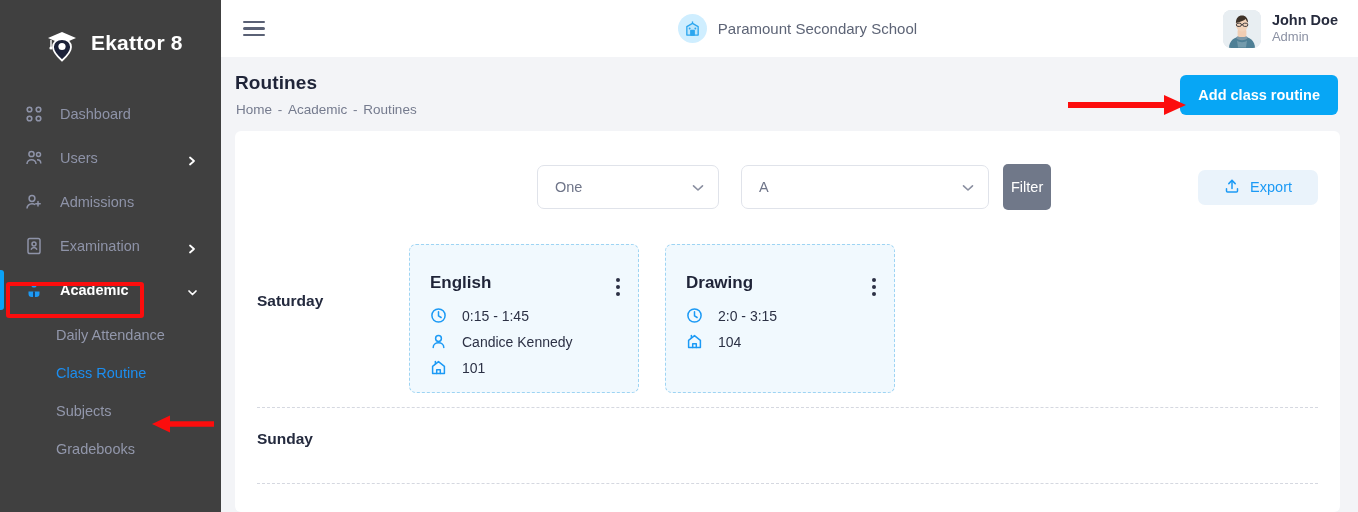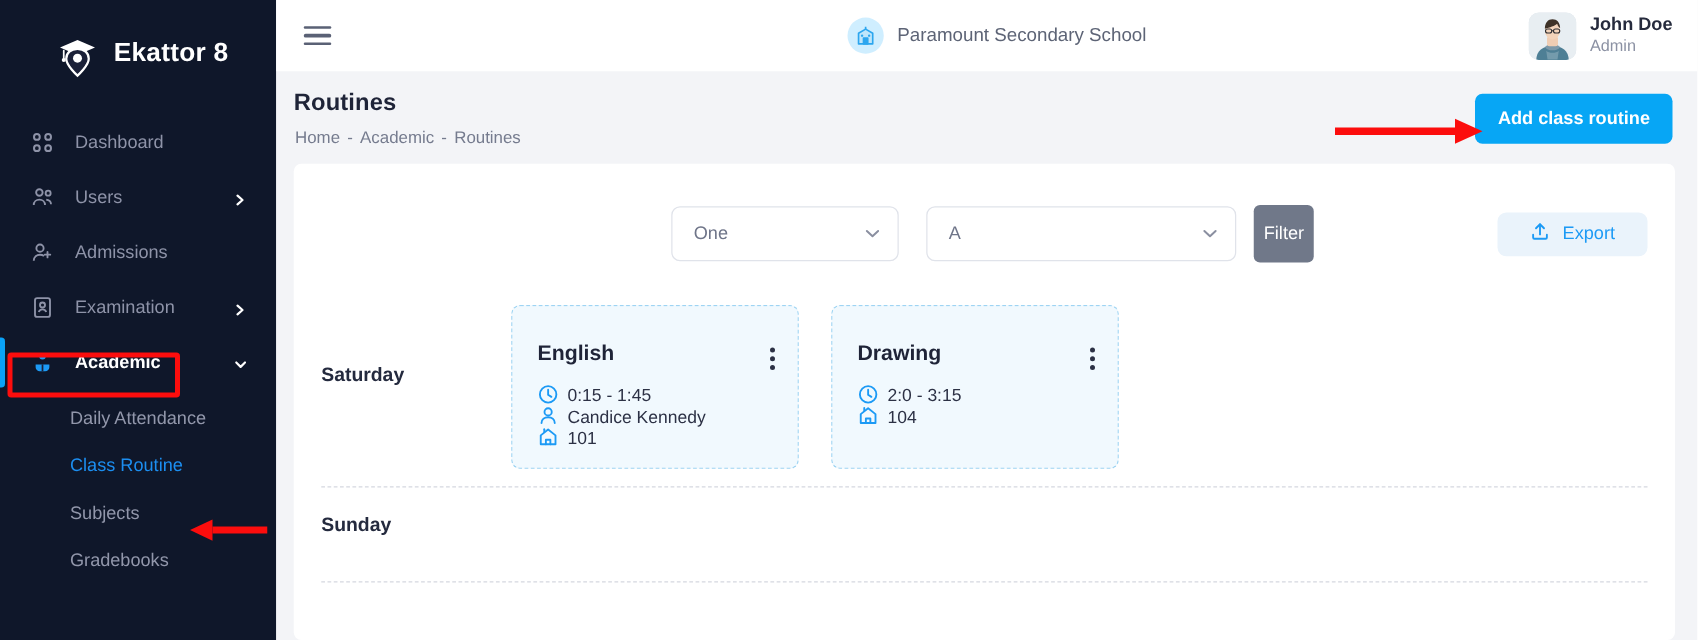--- a/index.html
+++ b/index.html
@@ -7,21 +7,21 @@
     width: 1358px; height: 512px;
     overflow: hidden;
     font-family: "Liberation Sans", sans-serif;
     background: #ffffff;
   }
   .app { display: flex; width: 1358px; height: 512px; position: relative; }
 
   
   .sidebar {
     width: 221px; height: 512px;
-    background: #0f172a;
+    background: #404040;
     flex: 0 0 221px;
     position: relative;
     overflow: hidden;
   }
   .brand {
     height: 86px;
     display: flex; align-items: center;
     padding-left: 44px;
     gap: 11px;
   }
@@ -217,22 +217,23 @@
     display: flex; align-items: flex-start;
     margin-bottom: 11px;
   }
   .slot-title { font-size: 17px; font-weight: 700; color: #1f2438; }
   .dots {
     margin-left: auto; width: 4px; display: flex; flex-direction: column;
     gap: 3px; padding-top: 5px; cursor: pointer;
   }
   .dots i { width: 4px; height: 4px; border-radius: 50%; background: #2c3145; display:block; }
   .slot-row {
-    display: flex; align-items: center; gap: 7px;
+    display: flex; align-items: center; gap: 15px;
     font-size: 14px; color: #2c3145;
+    margin-top: 9px;
   }
   .slot-row .ic { width: 17px; height: 17px; flex: 0 0 17px; }
 </style>
 </head>
 <body>
 
 <div class="app">
 
   <aside class="sidebar">
 

